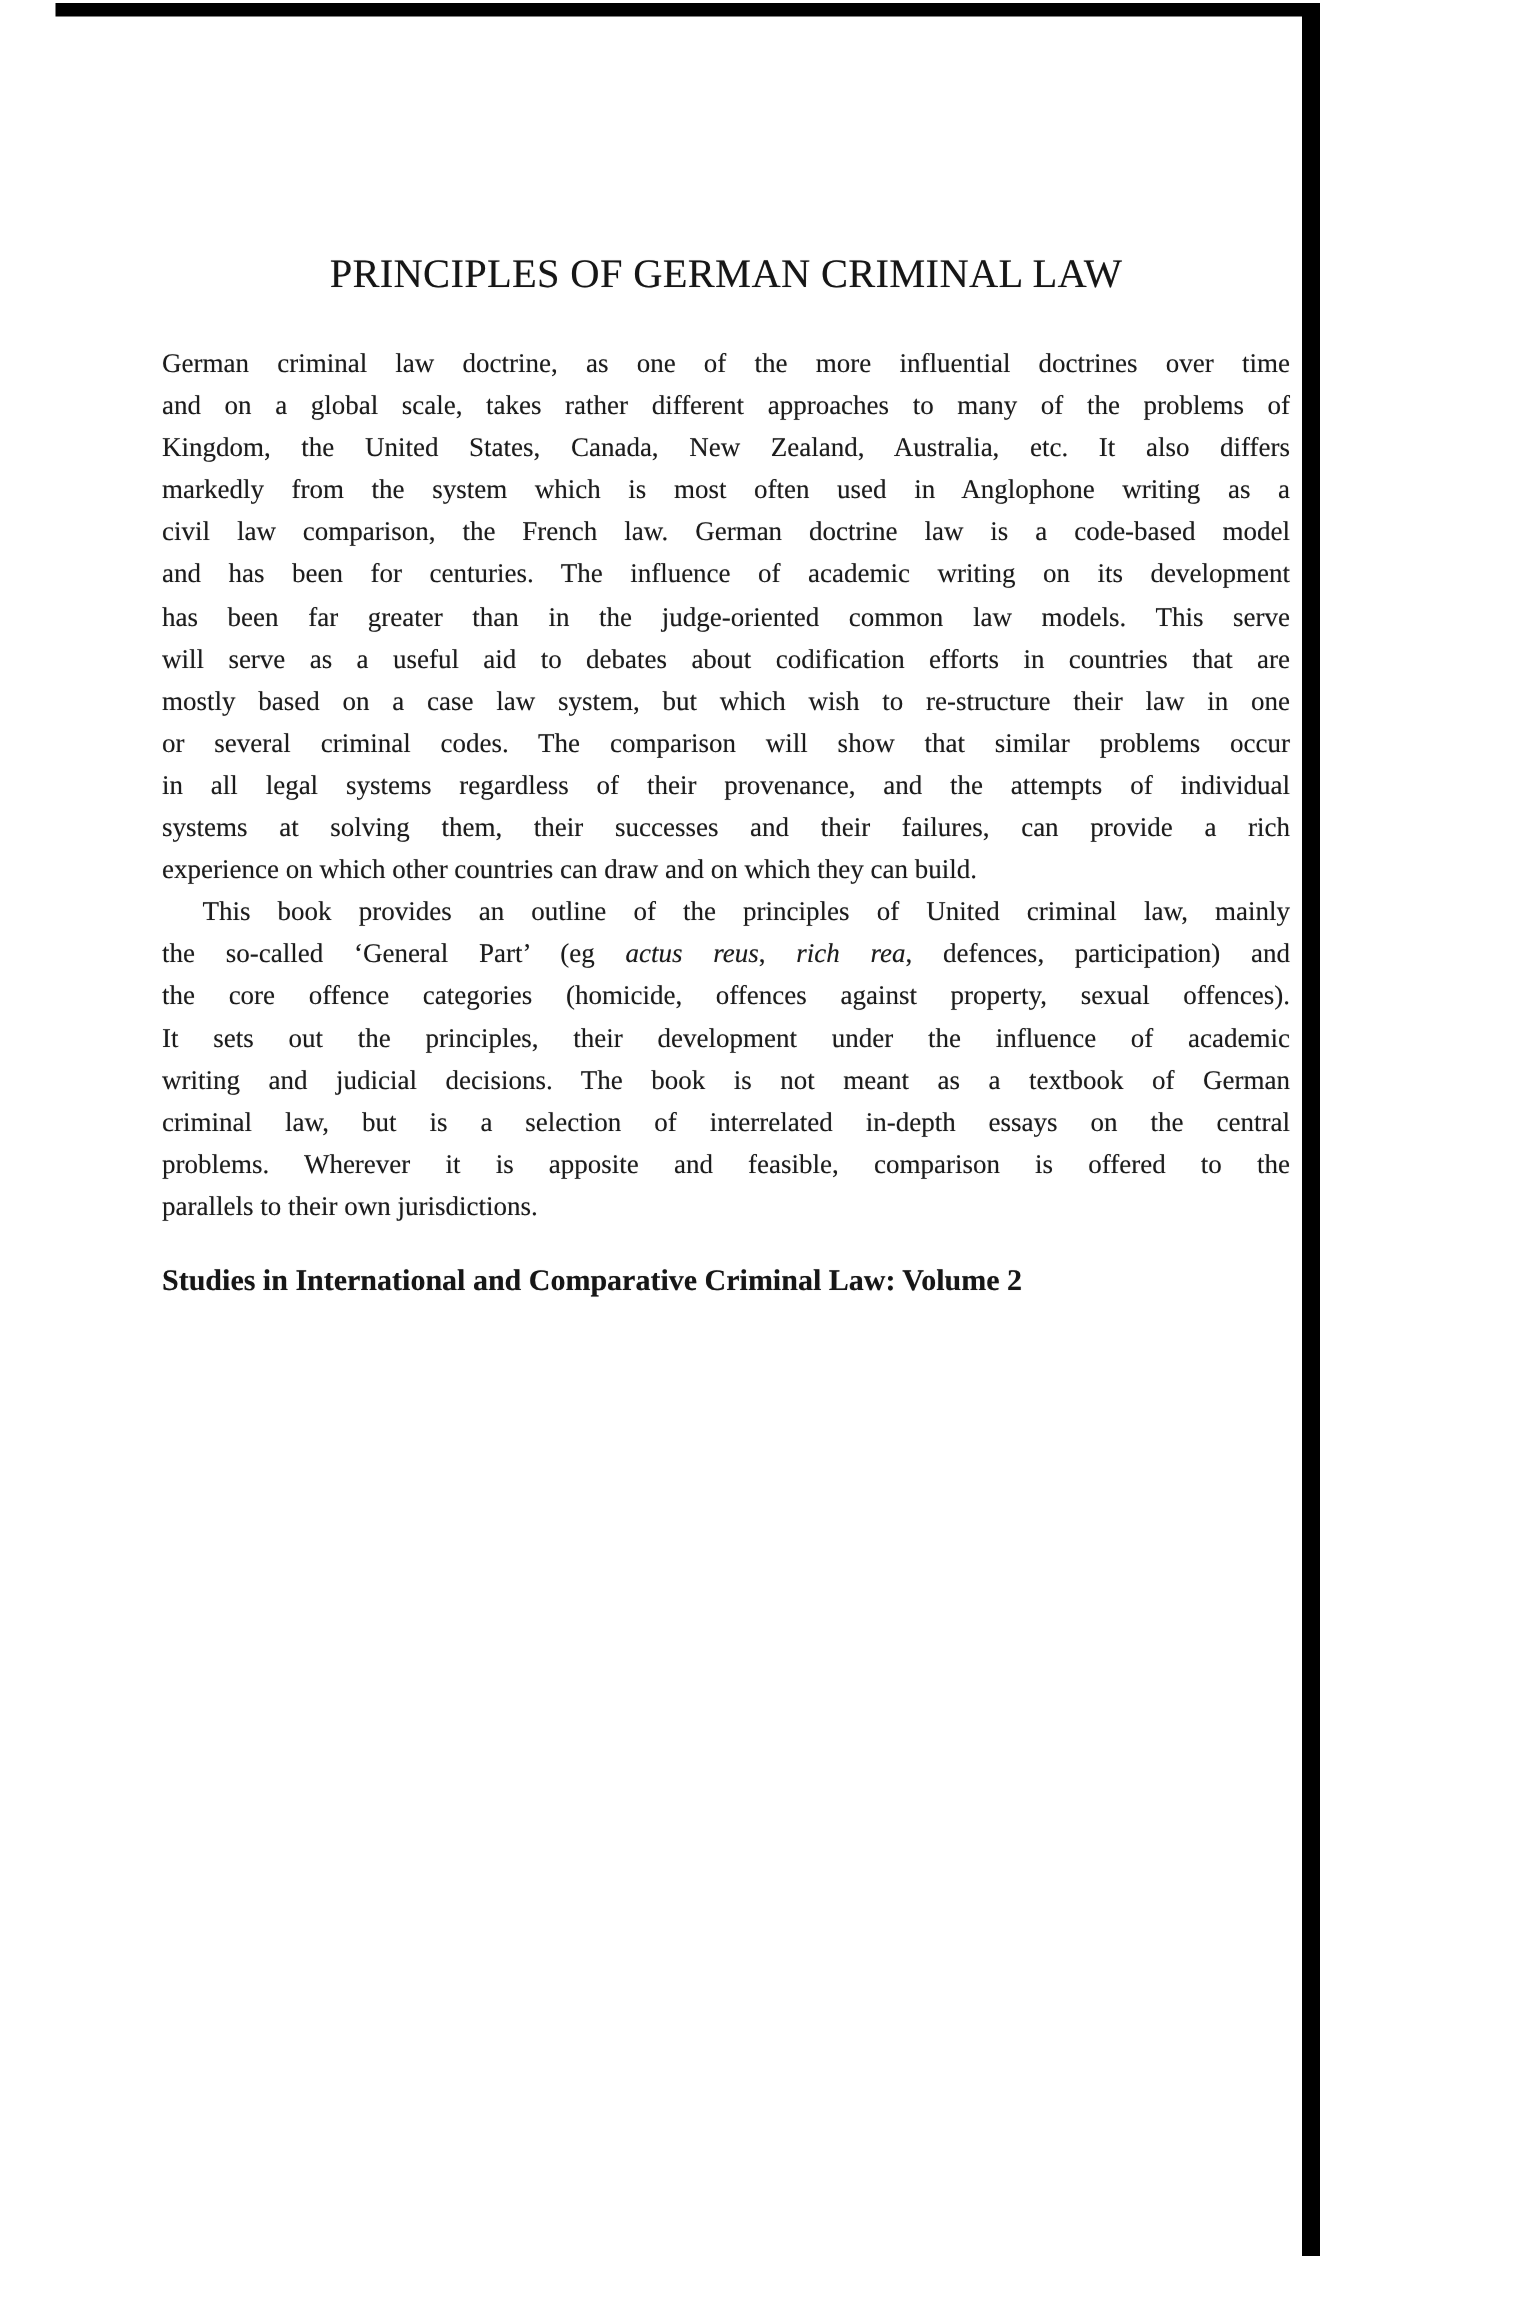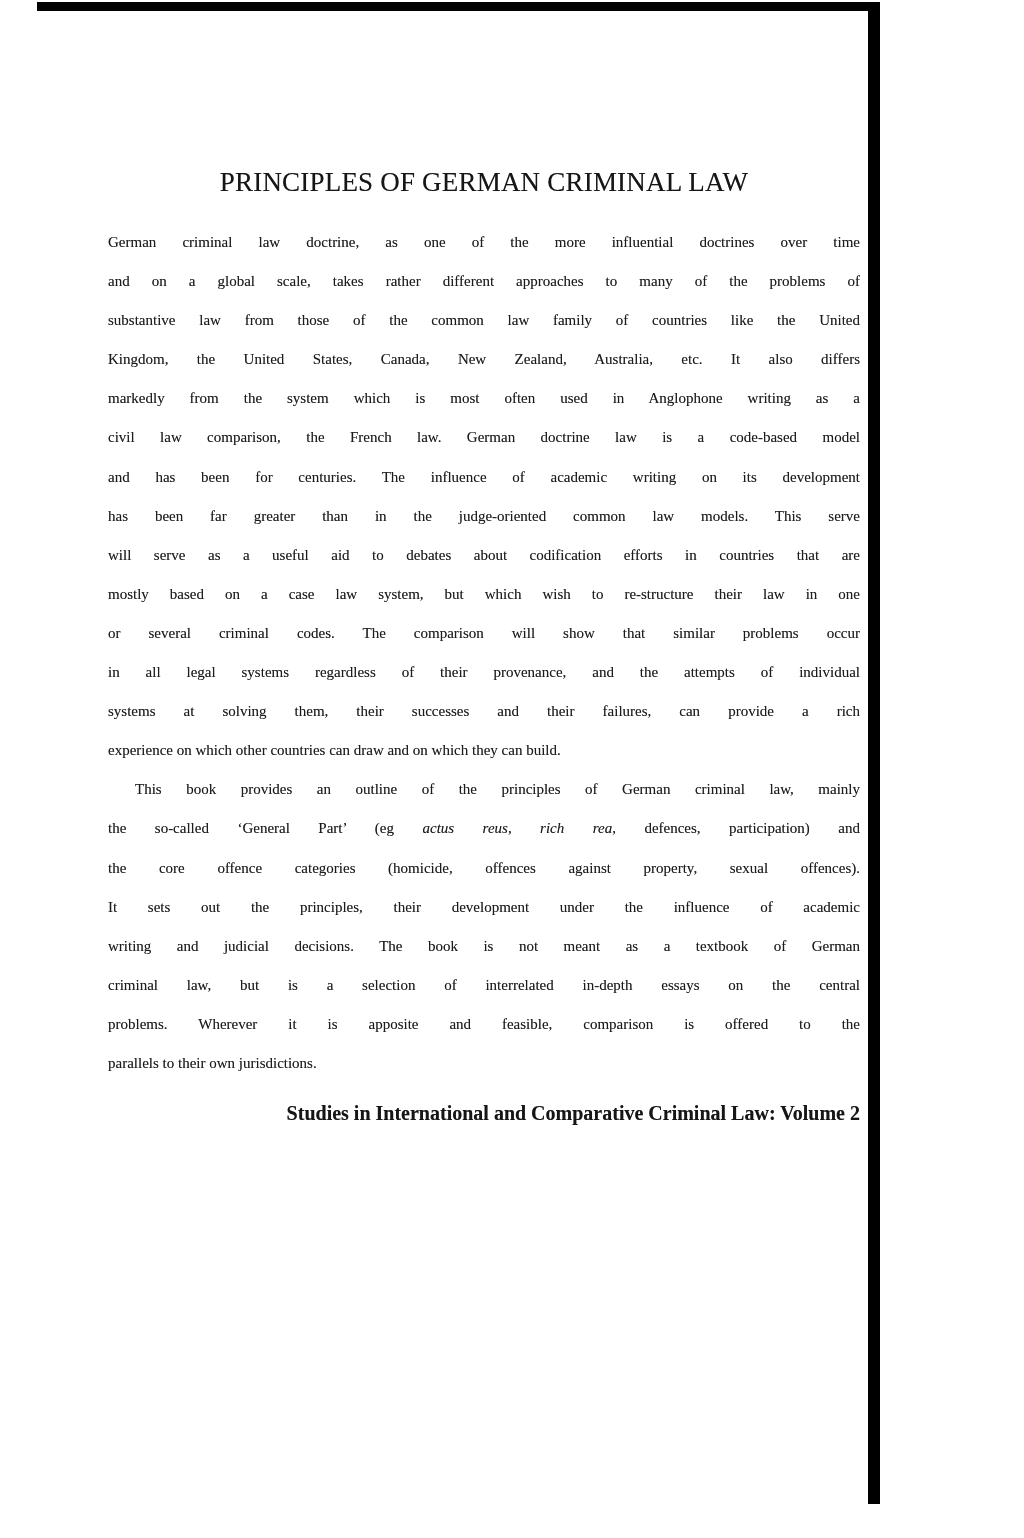--- a/index.html
+++ b/index.html
@@ -47,75 +47,73 @@
     line-height: 32px;
     letter-spacing: 0.2px;
     text-align: center;
     color: #161616;
     white-space: nowrap;
   }
   .body .para {
     margin: 0;
   }
   .line {
-    font-size: 15px;
+    font-size: 18px;
     line-height: 28.1px;
     text-align: justify;
     text-align-last: justify;
-    margin-top: 11px;
     -moz-text-align-last: justify;
   }
   .line.last {
     text-align-last: left;
     -moz-text-align-last: left;
   }
   .line.indent {
     text-indent: 27px;
   }
   .it {
     font-style: italic;
   }
   .series {
     margin-top: 23px;
     font-size: 20px;
     font-weight: bold;
     line-height: 26px;
-    text-align: right;
+    text-align: left;
     color: #161616;
   }
 </style>
 </head>
 <body>
 
 <div class="page">
   <div class="bar-top"></div>
   <div class="bar-right"></div>
 
   <div class="column">
     <h1 class="title">PRINCIPLES OF GERMAN CRIMINAL LAW</h1>
 
     <div class="body">
         <div class="para">
           <div class="line"><span>German criminal law doctrine, as one of the more influential doctrines over time</span></div>
           <div class="line"><span>and on a global scale, takes rather different approaches to many of the problems of</span></div>
-          <div class="line"><span>substantive law from those of the common law family of countries like the United</span></div>
           <div class="line"><span>Kingdom, the United States, Canada, New Zealand, Australia, etc. It also differs</span></div>
           <div class="line"><span>markedly from the system which is most often used in Anglophone writing as a</span></div>
           <div class="line"><span>civil law comparison, the French law. German doctrine law is a code-based model</span></div>
           <div class="line"><span>and has been for centuries. The influence of academic writing on its development</span></div>
           <div class="line"><span>has been far greater than in the judge-oriented common law models. This serve</span></div>
           <div class="line"><span>will serve as a useful aid to debates about codification efforts in countries that are</span></div>
           <div class="line"><span>mostly based on a case law system, but which wish to re-structure their law in one</span></div>
           <div class="line"><span>or several criminal codes. The comparison will show that similar problems occur</span></div>
           <div class="line"><span>in all legal systems regardless of their provenance, and the attempts of individual</span></div>
           <div class="line"><span>systems at solving them, their successes and their failures, can provide a rich</span></div>
           <div class="line last"><span>experience on which other countries can draw and on which they can build.</span></div>
         </div>
         <div class="para">
-          <div class="line indent"><span>This book provides an outline of the principles of German criminal law, mainly</span></div>
+          <div class="line indent"><span>This book provides an outline of the principles of United criminal law, mainly</span></div>
           <div class="line"><span>the so-called ‘General Part’ (eg </span><span class="it">actus reus</span><span>, </span><span class="it">rich rea</span><span>, defences, participation) and</span></div>
           <div class="line"><span>the core offence categories (homicide, offences against property, sexual offences).</span></div>
           <div class="line"><span>It sets out the principles, their development under the influence of academic</span></div>
           <div class="line"><span>writing and judicial decisions. The book is not meant as a textbook of German</span></div>
           <div class="line"><span>criminal law, but is a selection of interrelated in-depth essays on the central</span></div>
           <div class="line"><span>problems. Wherever it is apposite and feasible, comparison is offered to the</span></div>
           <div class="line last"><span>parallels to their own jurisdictions.</span></div>
         </div>
       </div>
 

